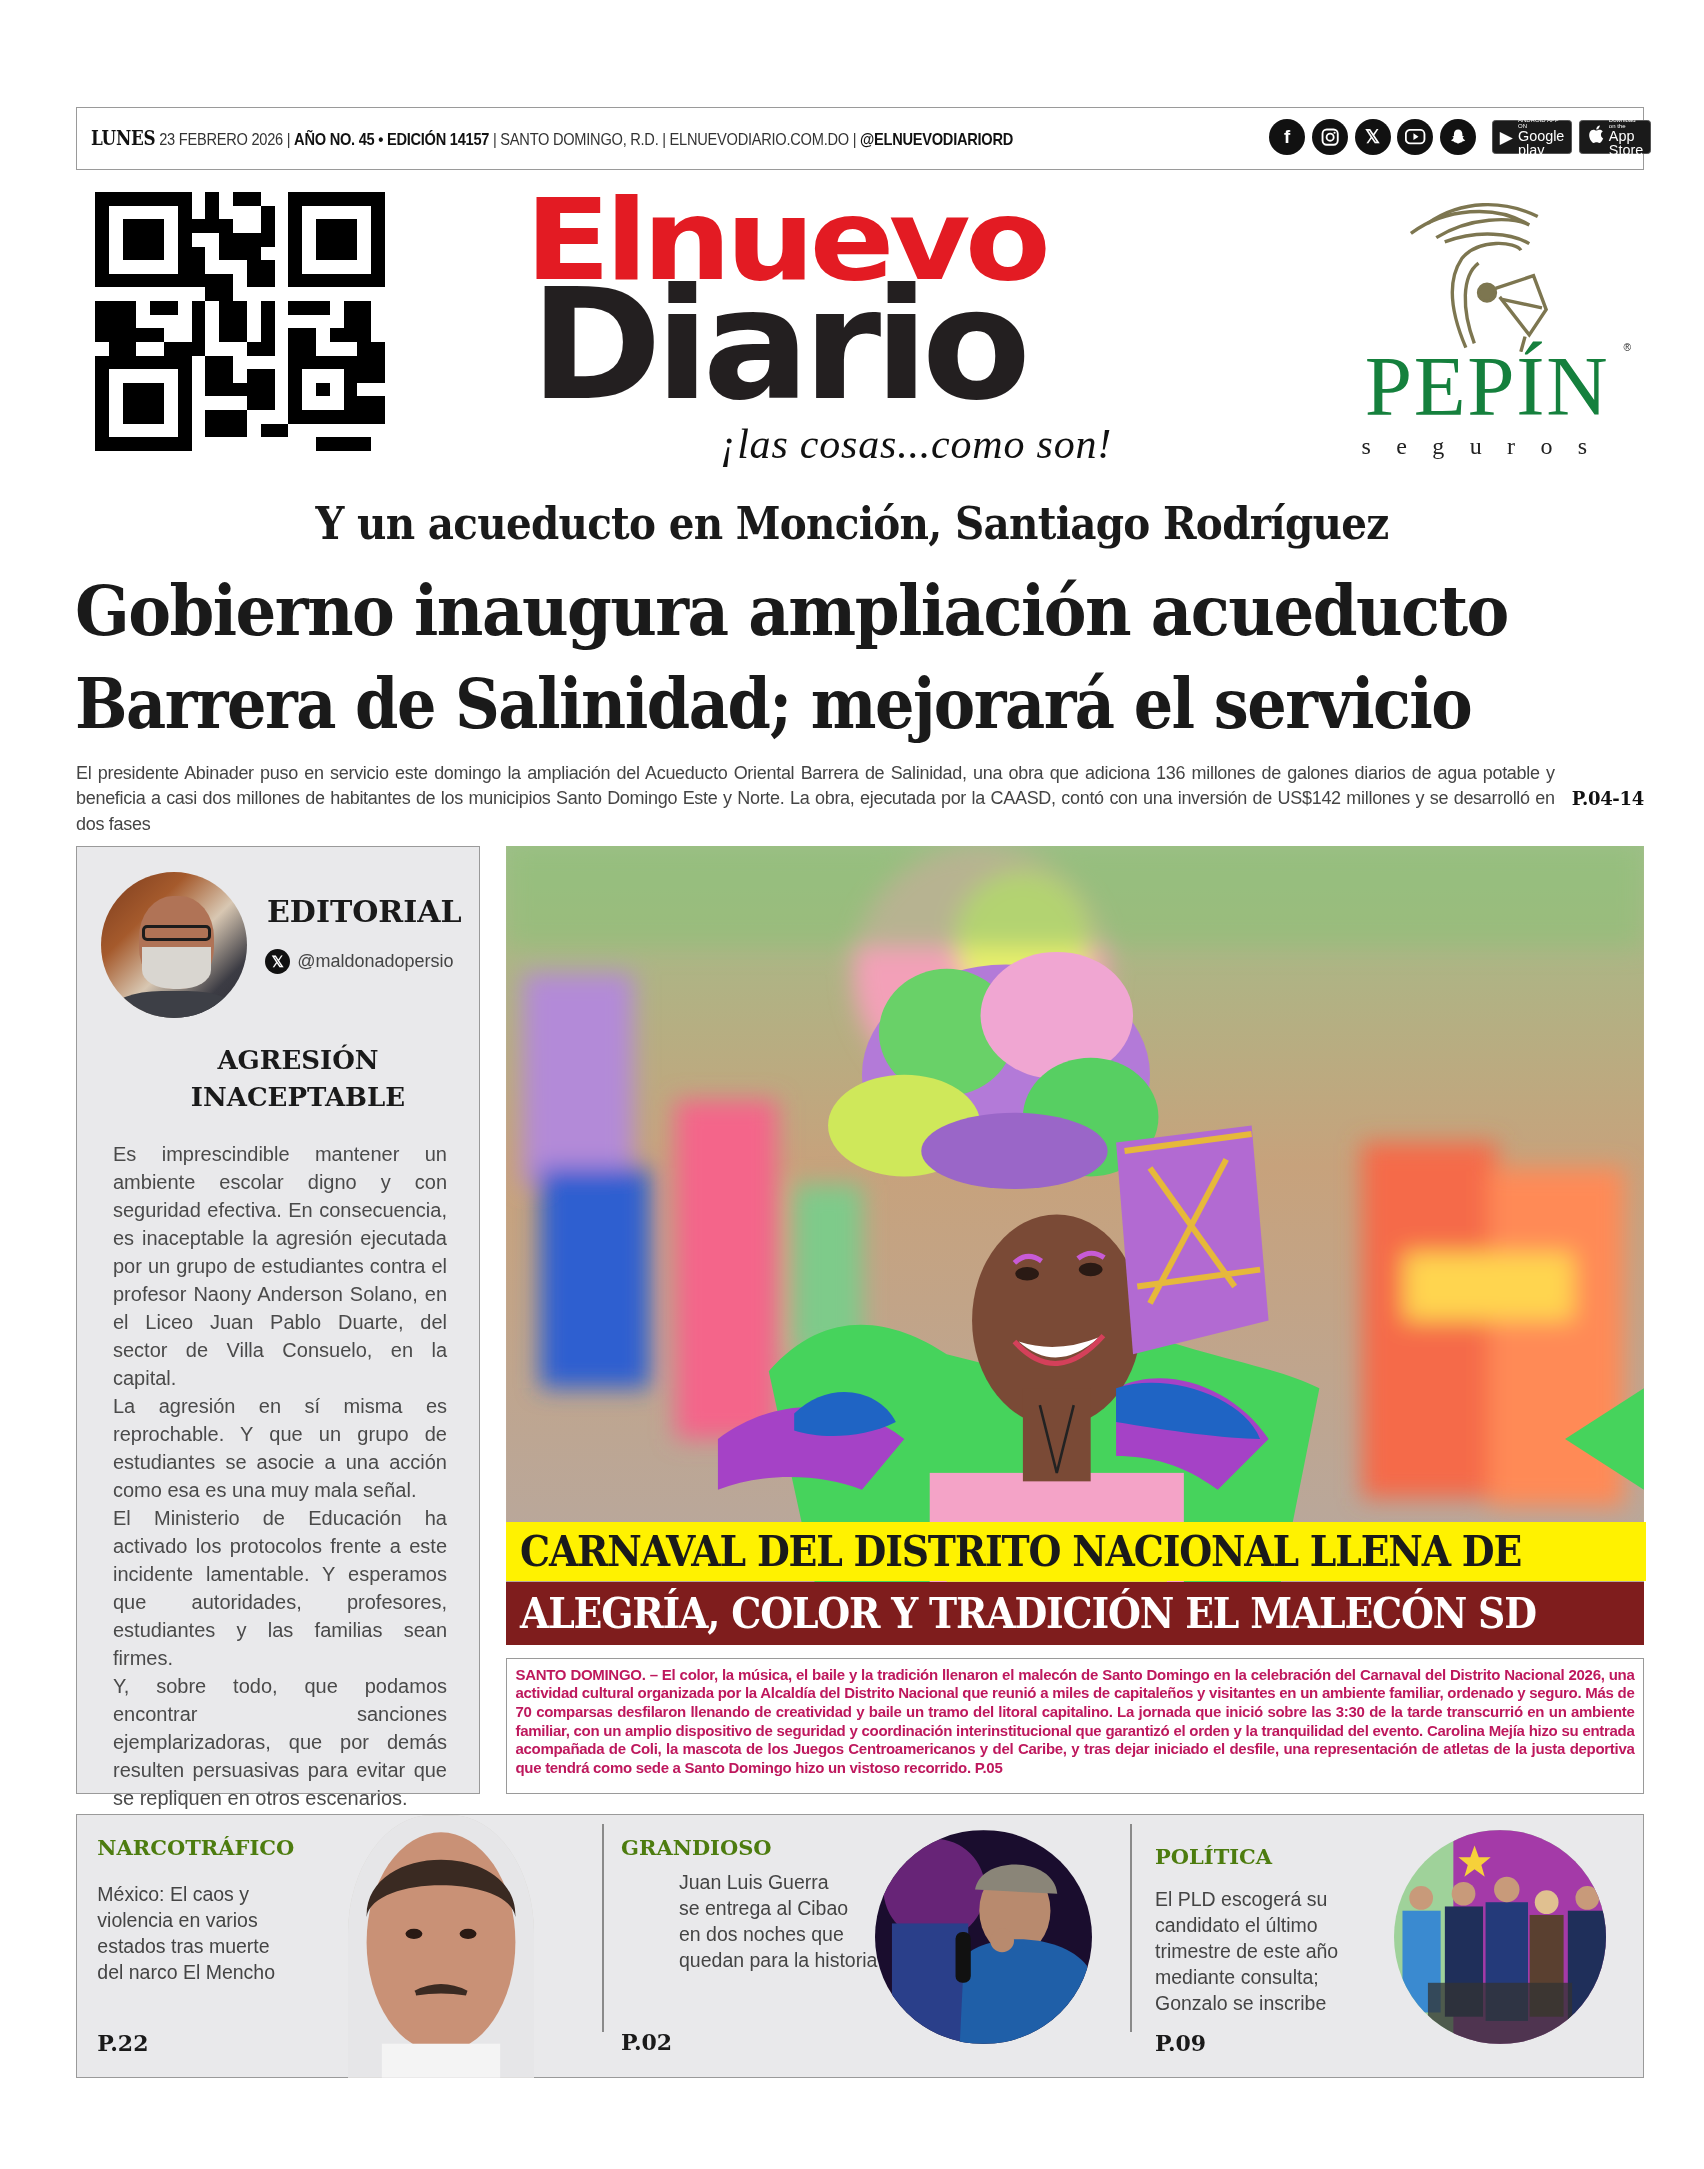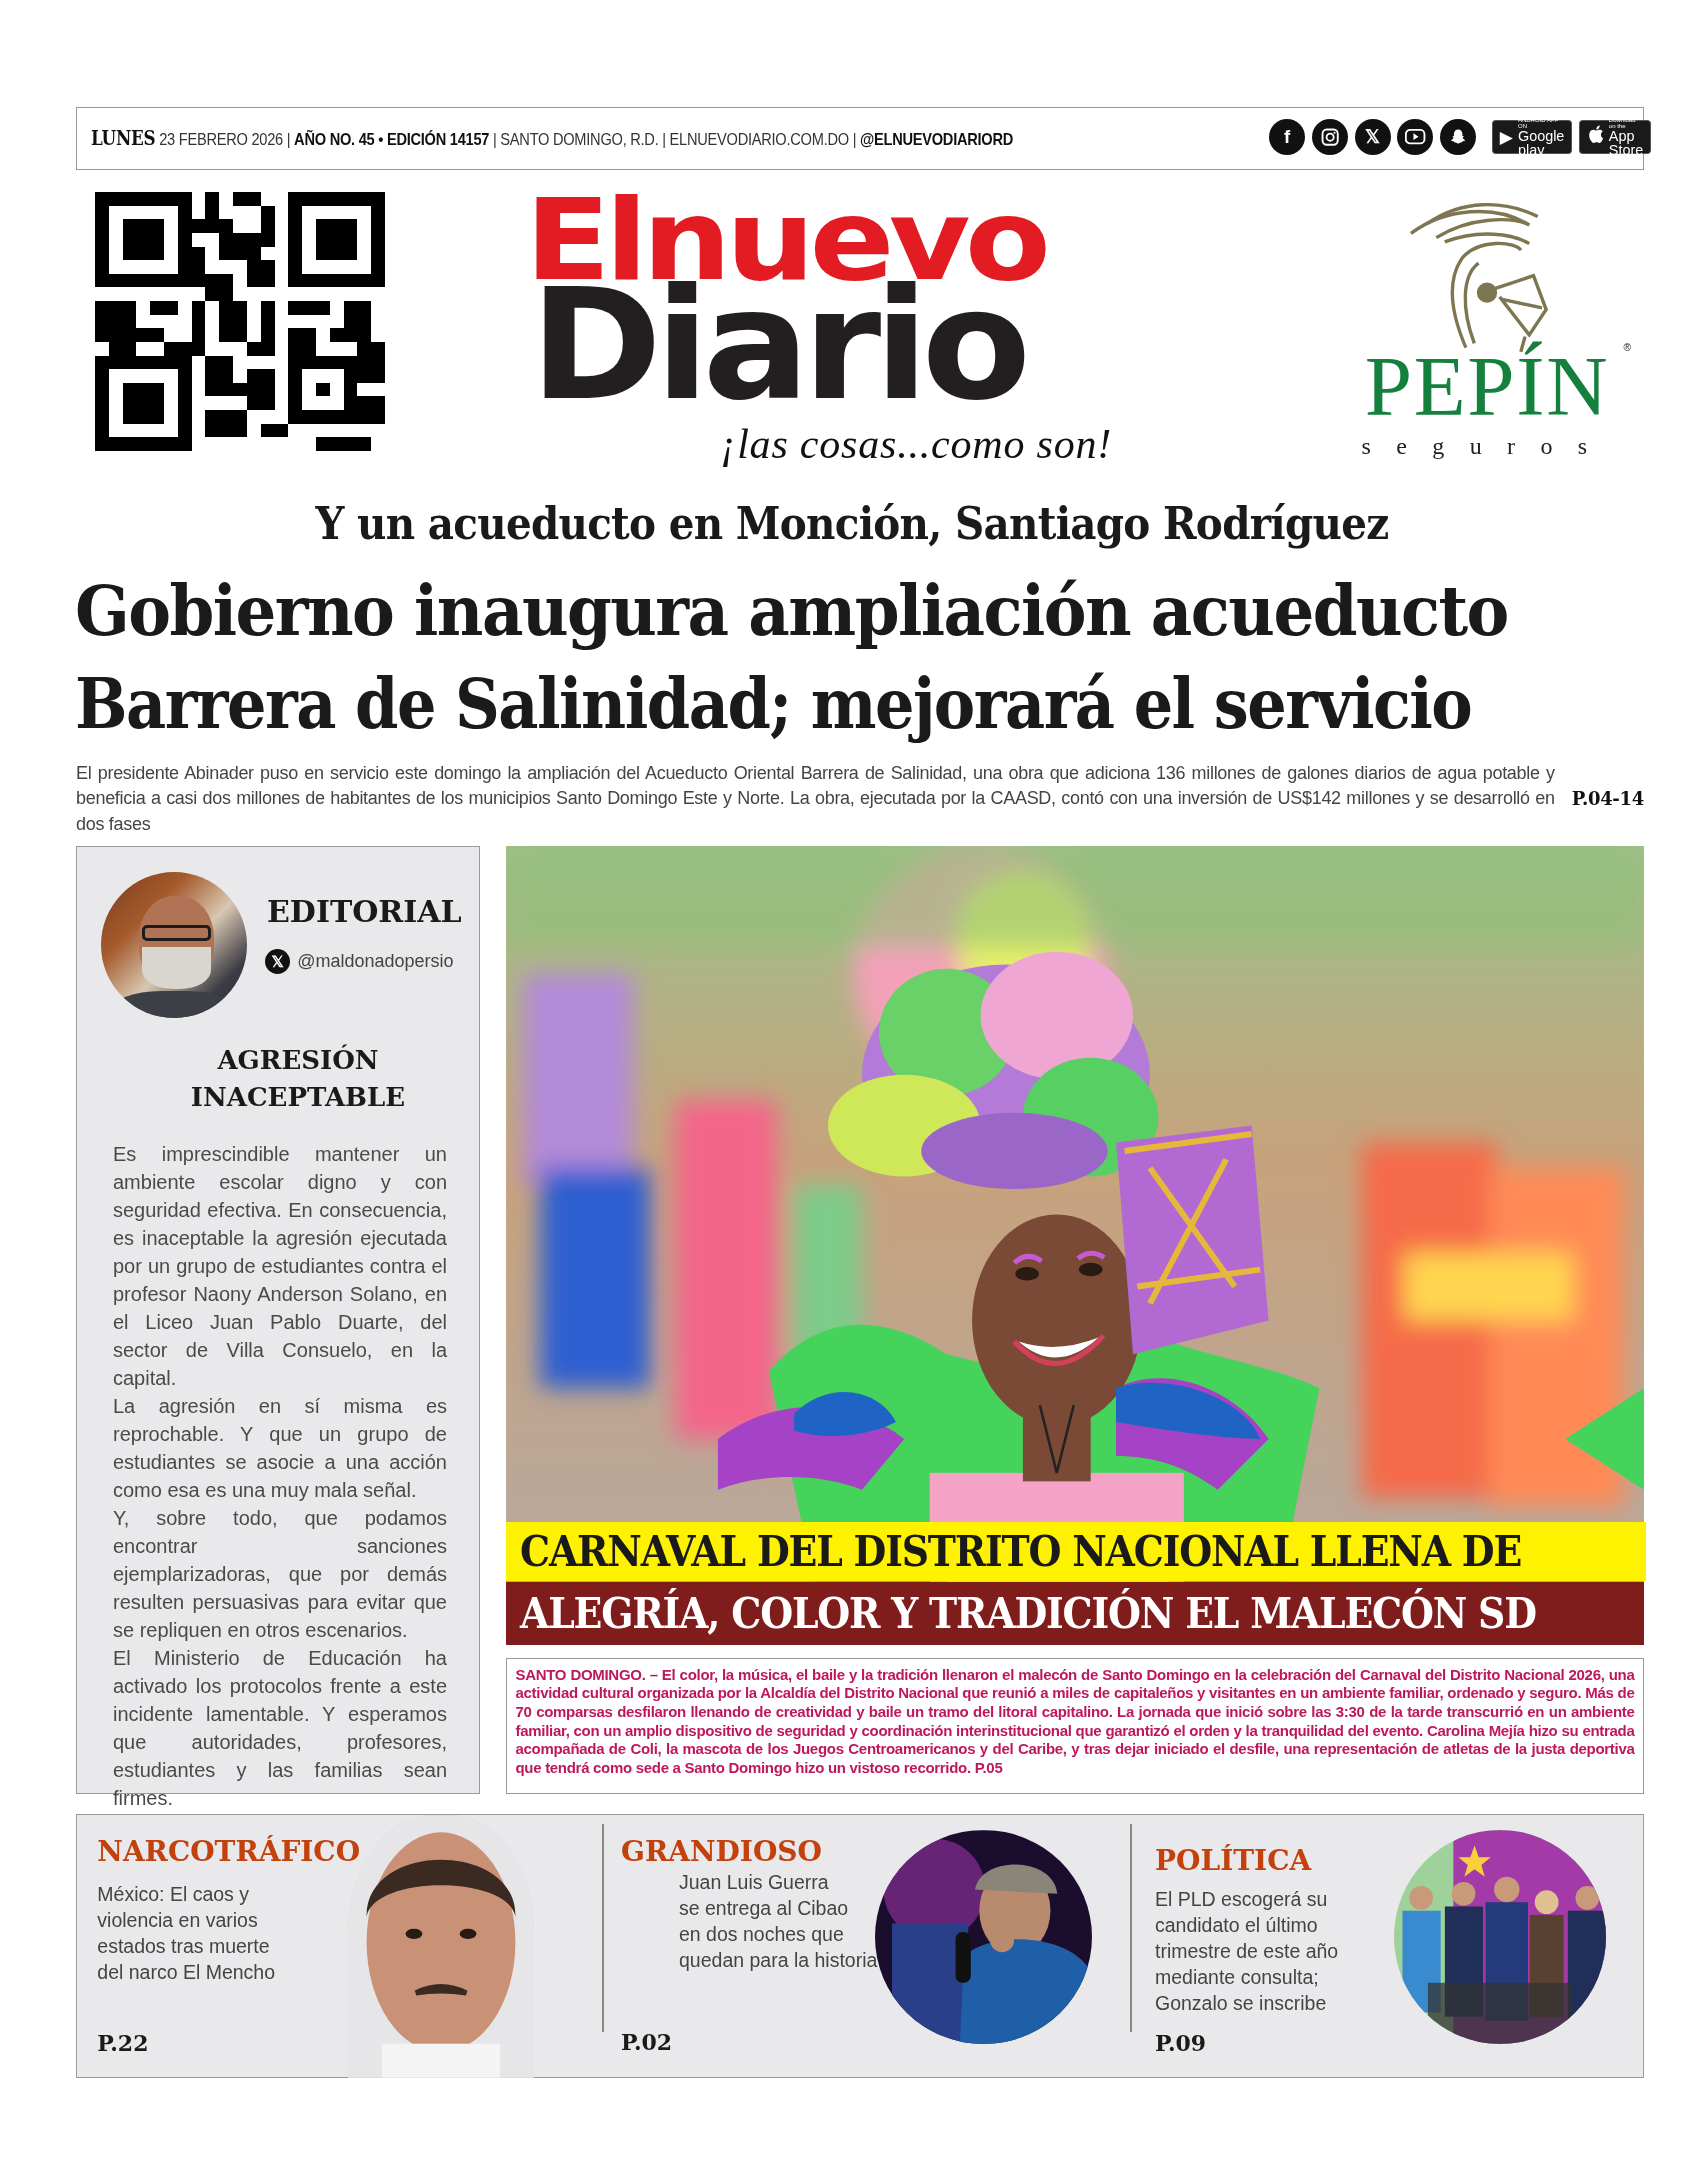--- a/index.html
+++ b/index.html
@@ -78,21 +78,21 @@
   .cap1 span, .cap2 span { font-family: "DejaVu Serif", serif; font-weight: bold; font-size: 42px; letter-spacing: -1.3px; white-space: nowrap;
     transform: scaleX(0.9); transform-origin: left; display: inline-block; }
   .cap1 span { color: #1a1a1a; }
   .cap2 span { color: #ffffff; }
   .photo-text { position: absolute; left: 506px; top: 1658px; width: 1138px; height: 136px; border: 1.7px solid #9a9a9a; padding: 6.8px 8.5px;
     font-size: 15px; line-height: 18.6px; color: #be185d; font-weight: bold; text-align: justify; letter-spacing: -0.3px; }
 
   
   .teasers { position: absolute; left: 76px; top: 1814px; width: 1568px; height: 264px; background: #e9e9eb; border: 1.7px solid #9a9a9a; }
   .teaser { position: absolute; top: 0; height: 100%; }
-  .teaser .sec { position: absolute; font-family: "DejaVu Serif", serif; font-weight: bold; font-size: 28px; color: #c2410c; }
+  .teaser .sec { position: absolute; font-family: "DejaVu Serif", serif; font-weight: bold; font-size: 21px; color: #4d7c0f; }
   .teaser .desc { position: absolute; font-size: 19.5px; line-height: 26px; color: #444; }
   .teaser .pg { position: absolute; font-family: "DejaVu Serif", serif; font-weight: bold; font-size: 22px; color: #1a1a1a; }
   .vdiv { position: absolute; top: 8.5px; width: 1.7px; height: 208px; background: #8a8a8a; }
   .circ { position: absolute; border-radius: 50%; overflow: hidden; }
 </style>
 </head>
 <body>
 
 <div class="topbar">
   <div class="meta">
@@ -243,22 +243,22 @@
     <span class="x">𝕏</span>
     <span>@maldonadopersio</span>
   </div>
   <div class="title">
     <div>AGRESIÓN</div>
     <div>INACEPTABLE</div>
   </div>
   <div class="body">
     <p>Es imprescindible mantener un ambiente escolar digno y con seguridad efectiva. En consecuencia, es inaceptable la agresión ejecutada por un grupo de estudiantes contra el profesor Naony Anderson Solano, en el Liceo Juan Pablo Duarte, del sector de Villa Consuelo, en la capital.</p>
     <p>La agresión en sí misma es reprochable. Y que un grupo de estudiantes se asocie a una acción como esa es una muy mala señal.</p>
+    <p>El Ministerio de Educación ha activado los protocolos frente a este incidente lamentable. Y esperamos que autoridades, profesores, estudiantes y las familias sean firmes.</p>
     <p>Y, sobre todo, que podamos encontrar sanciones ejemplarizadoras, que por demás resulten persuasivas para evitar que se repliquen en otros escenarios.</p>
-    <p>El Ministerio de Educación ha activado los protocolos frente a este incidente lamentable. Y esperamos que autoridades, profesores, estudiantes y las familias sean firmes.</p>
   </div>
 </div>
 
 <div class="photo">
   <svg width="1138" height="798" viewBox="0 0 1343 942">
     <defs>
       <linearGradient id="bg" x1="0" y1="0" x2="0" y2="1">
         <stop offset="0" stop-color="#9fbf8a"></stop>
           <stop offset="0.4" stop-color="#c7a27c"></stop>
           <stop offset="1" stop-color="#b5a9a4"></stop>

